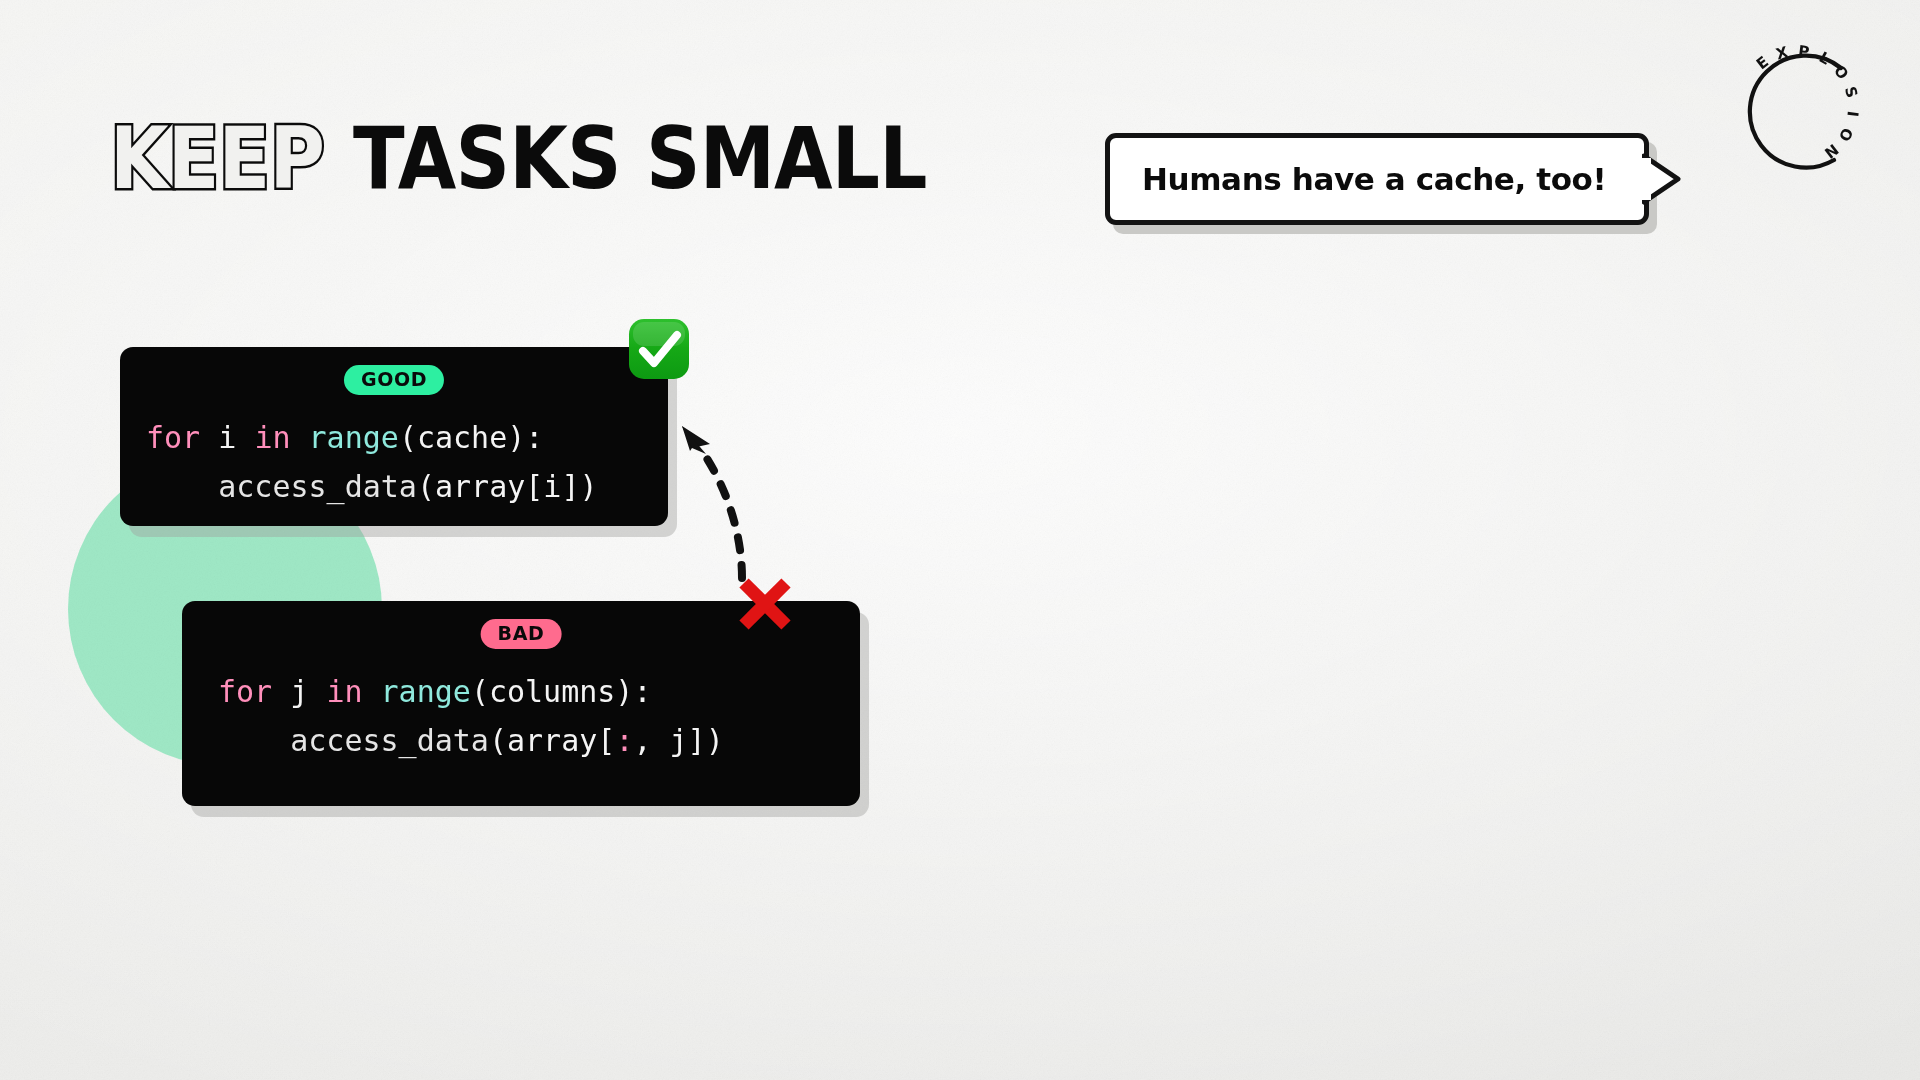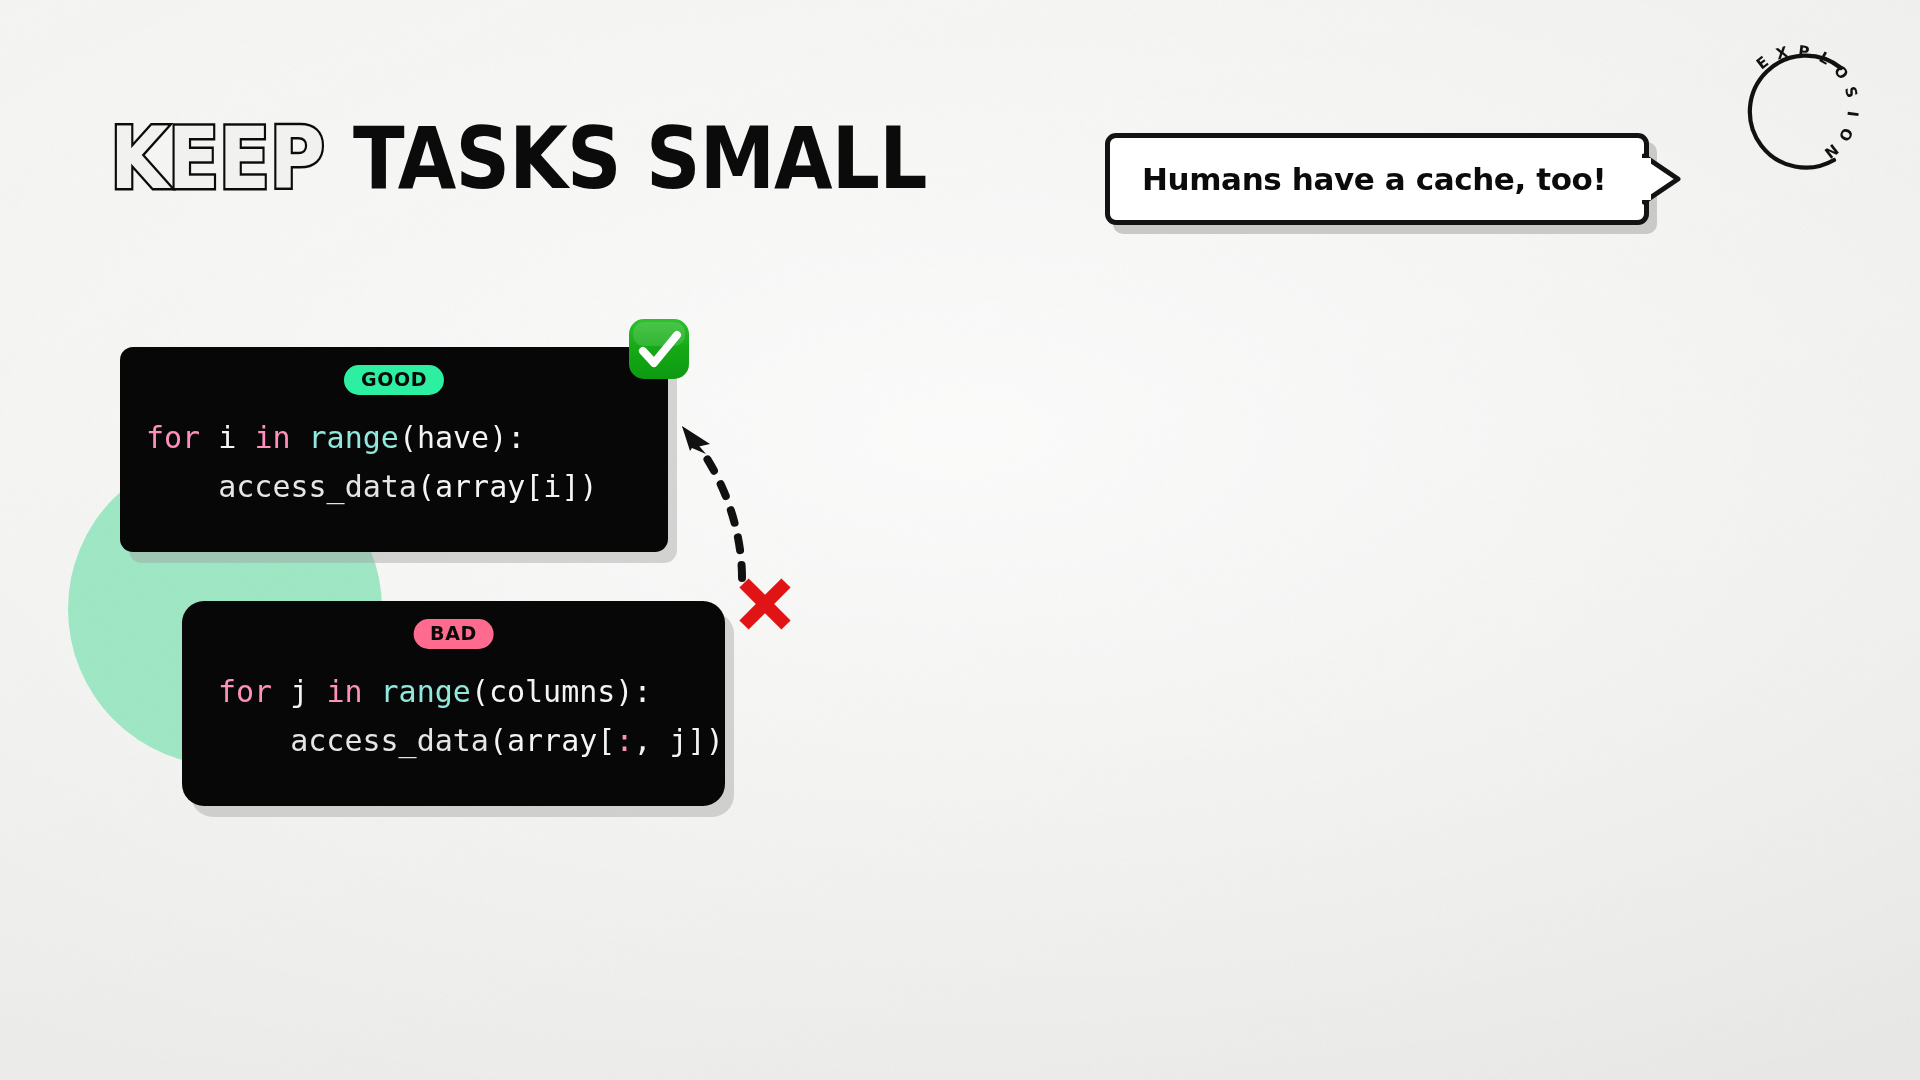--- a/index.html
+++ b/index.html
@@ -115,22 +115,22 @@
   }
 
   
   .code-card {
     position:absolute;
     background:#070707;
     border-radius:13px;
     z-index:4;
     box-shadow:9px 11px 0 rgba(160,160,157,.42);
   }
-  #code-card-good { left:120px; top:347px;  width:548px; height:205px; }
-  #code-card-bad  { left:182px; top:601px;  width:543px; height:205px;border-radius:22px; }
+  #code-card-good { left:120px; top:347px;  width:548px; height:179px; }
+  #code-card-bad  { left:182px; top:601px;  width:678px; height:205px; }
 
   .card-badge {
     position:absolute;
     top:18px; left:50%;
     transform:translateX(-50%);
     border-radius:999px;
     font-family:"DejaVu Sans", sans-serif;
     font-weight:700;
     font-size:19px;
     letter-spacing:.6px;
@@ -228,21 +228,21 @@
       <text x="119.13" y="40.52" dominant-baseline="central" transform="rotate(52.00 119.13 40.52)">O</text>
       <text x="128.96" y="60.03" dominant-baseline="central" transform="rotate(74.50 128.96 60.03)">S</text>
       <text x="130.58" y="81.82" dominant-baseline="central" transform="rotate(97.00 130.58 81.82)">I</text>
       <text x="123.74" y="102.58" dominant-baseline="central" transform="rotate(119.50 123.74 102.58)">O</text>
       <text x="109.48" y="119.13" dominant-baseline="central" transform="rotate(142.00 109.48 119.13)">N</text>
     </g>
 </svg>
 
 <div class="code-card" id="code-card-good">
   <span class="card-badge" id="badge-good">GOOD</span>
-  <pre class="code-body" id="code-body-good"><span class="tok-kw">for</span><span class="tok-pl"> </span><span class="tok-pl">i</span><span class="tok-pl"> </span><span class="tok-kw">in</span><span class="tok-pl"> </span><span class="tok-bi">range</span><span class="tok-pl">(have):</span>
+  <pre class="code-body" id="code-body-good"><span class="tok-kw">for</span><span class="tok-pl"> </span><span class="tok-pl">i</span><span class="tok-pl"> </span><span class="tok-kw">in</span><span class="tok-pl"> </span><span class="tok-bi">range</span><span class="tok-pl">(cache):</span>
 <span class="tok-pl">    </span><span class="tok-fn">access_data</span><span class="tok-pl">(array[i])</span></pre>
 </div>
 
 <svg id="check-emoji" viewBox="0 0 64 64">
   <defs>
     <linearGradient id="checkGrad" x1="0" y1="0" x2="0" y2="1">
       <stop offset="0%" stop-color="#2ec02e"></stop>
       <stop offset="48%" stop-color="#16a916"></stop>
       <stop offset="100%" stop-color="#0d9a12"></stop>
     </linearGradient>

